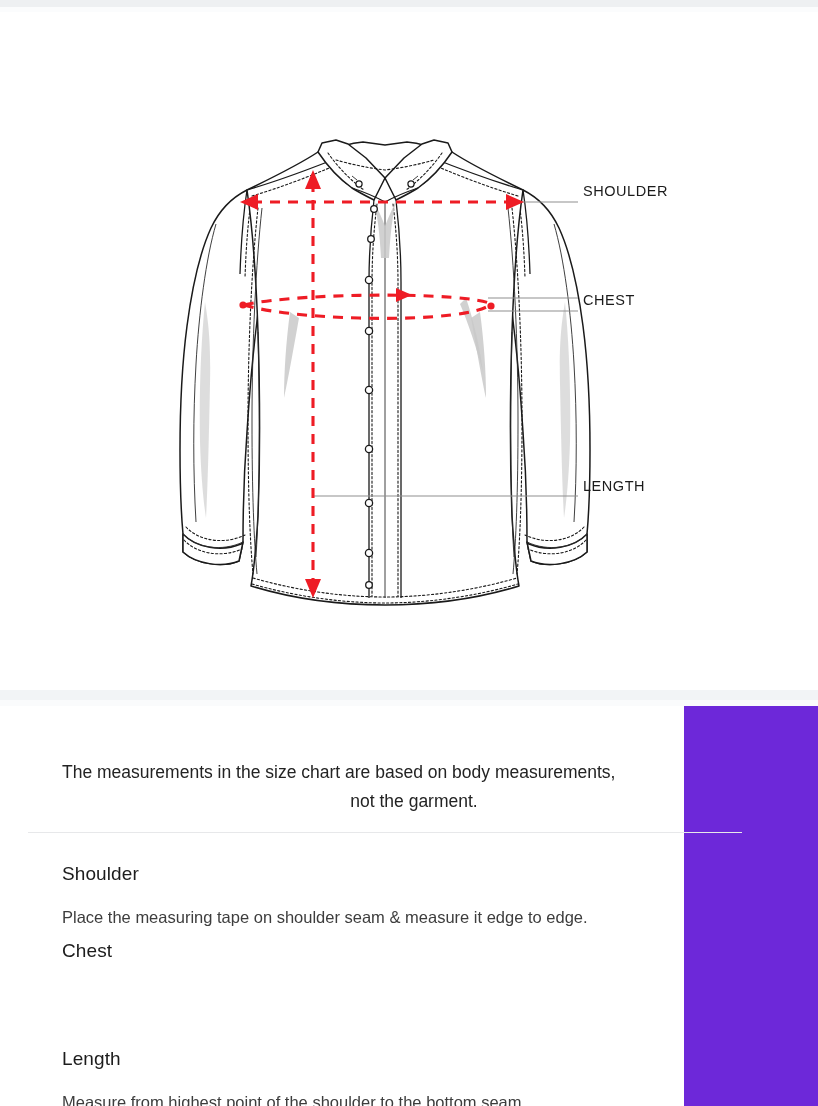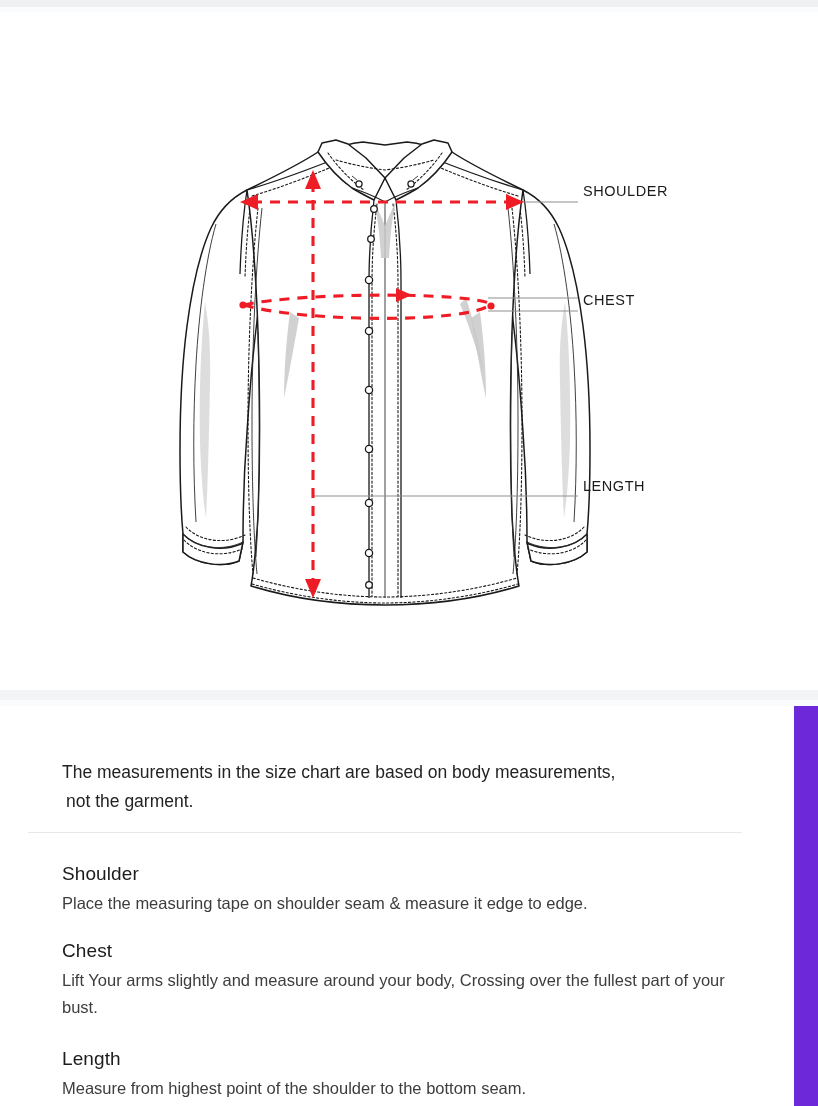--- a/index.html
+++ b/index.html
@@ -76,36 +76,36 @@
     left: 0; top: 700px;
     width: 818px;
     height: 6px;
     background: #fafbfc;
   }
 
   
   .notes {
     position: absolute;
     left: 0; top: 706px;
-    width: 794px;
+    width: 684px;
     height: 400px;
     background: #ffffff;
   }
 
   .intro {
     position: absolute;
     left: 62px;
     top: 52px;
     width: 700px;
     font-size: 17.5px;
     line-height: 29px;
     color: #232323;
     font-family: "Liberation Sans", sans-serif;
   }
-  .intro .l2 { padding-left: 4px; }
+  .intro .l2 { padding-left: 4px; text-align: center; }
 
   .rule {
     position: absolute;
     left: 28px;
     top: 126px;
     width: 714px;
     height: 1px;
     background: #e7e8ea;
   }
 
@@ -114,21 +114,21 @@
     font-size: 19px;
     font-weight: 400;
     color: #1c1c1c;
     line-height: 26px;
     letter-spacing: 0.1px;
   }
   .block .body {
     font-size: 16.5px;
     line-height: 27px;
     color: #3d3d3d;
-    margin-top: 3px;
+    margin-top: 17px;
   }
 
   #block-shoulder { top: 155px; }
   #block-chest    { top: 232px; }
   #block-length   { top: 340px; }
 </style>
 </head>
 <body>
 
 <div id="page">
@@ -302,21 +302,20 @@
 
     <div class="rule"></div>
 
     <div class="block" id="block-shoulder">
       <div class="head">Shoulder</div>
       <div class="body">Place the measuring tape on shoulder seam &amp; measure it edge to edge.</div>
     </div>
 
     <div class="block" id="block-chest">
       <div class="head">Chest</div>
-      <div class="body">Lift Your arms slightly and measure around your body, Crossing over the fullest part of your bust.</div>
     </div>
 
     <div class="block" id="block-length">
       <div class="head">Length</div>
       <div class="body">Measure from highest point of the shoulder to the bottom seam.</div>
     </div>
 
   </div>
 </div>
 

